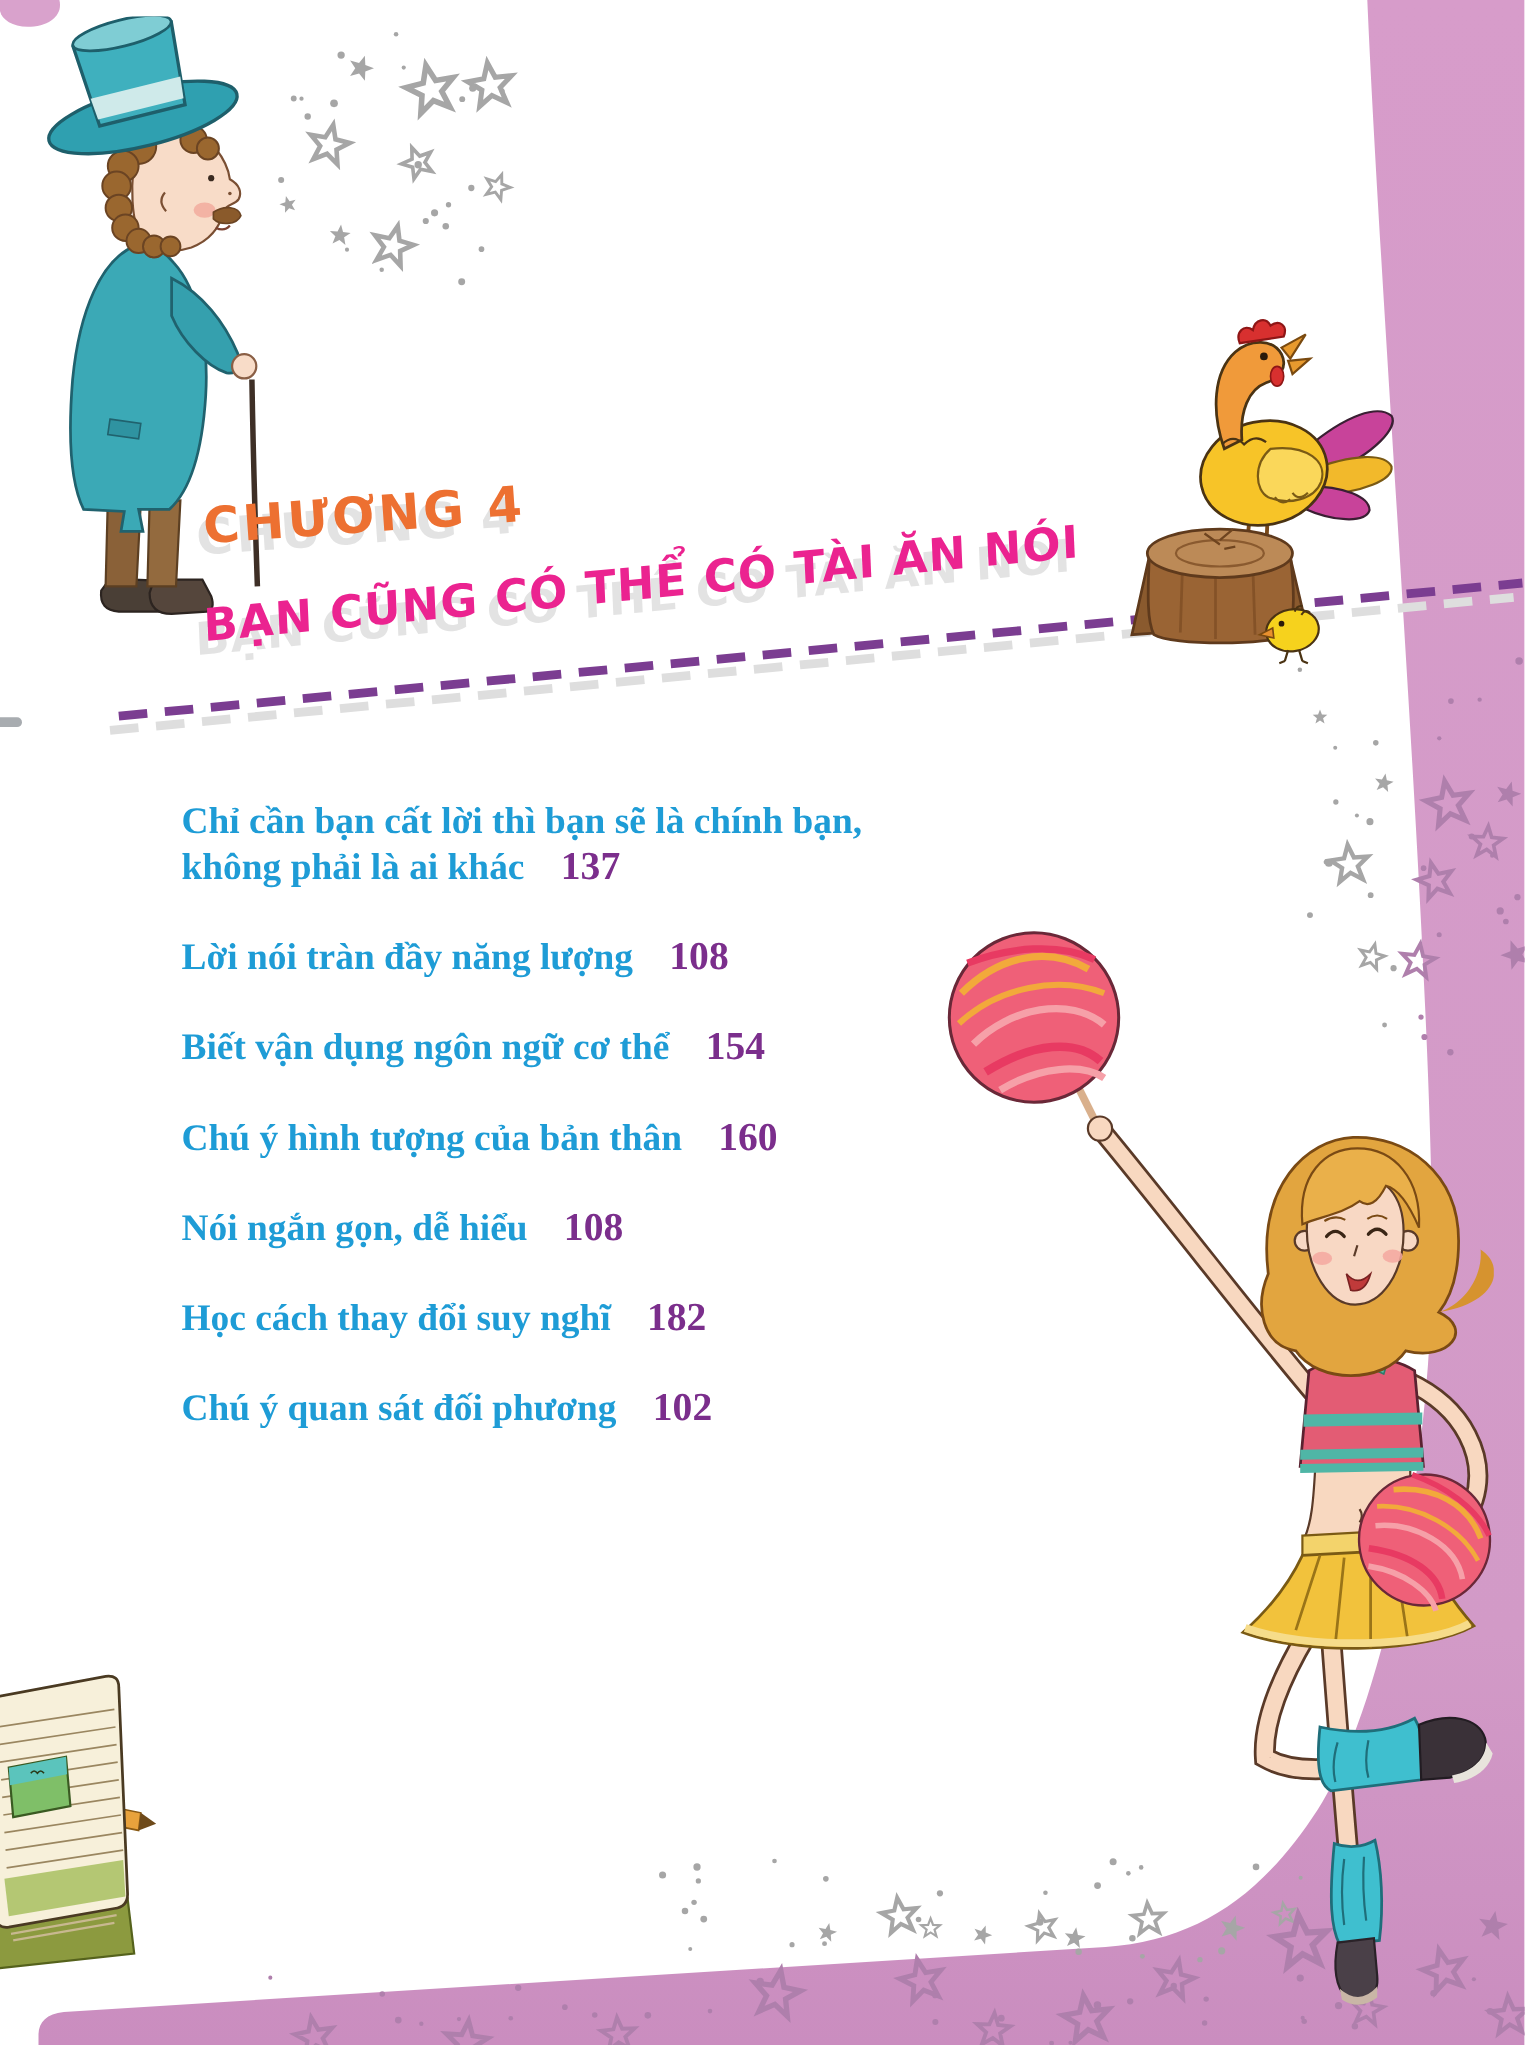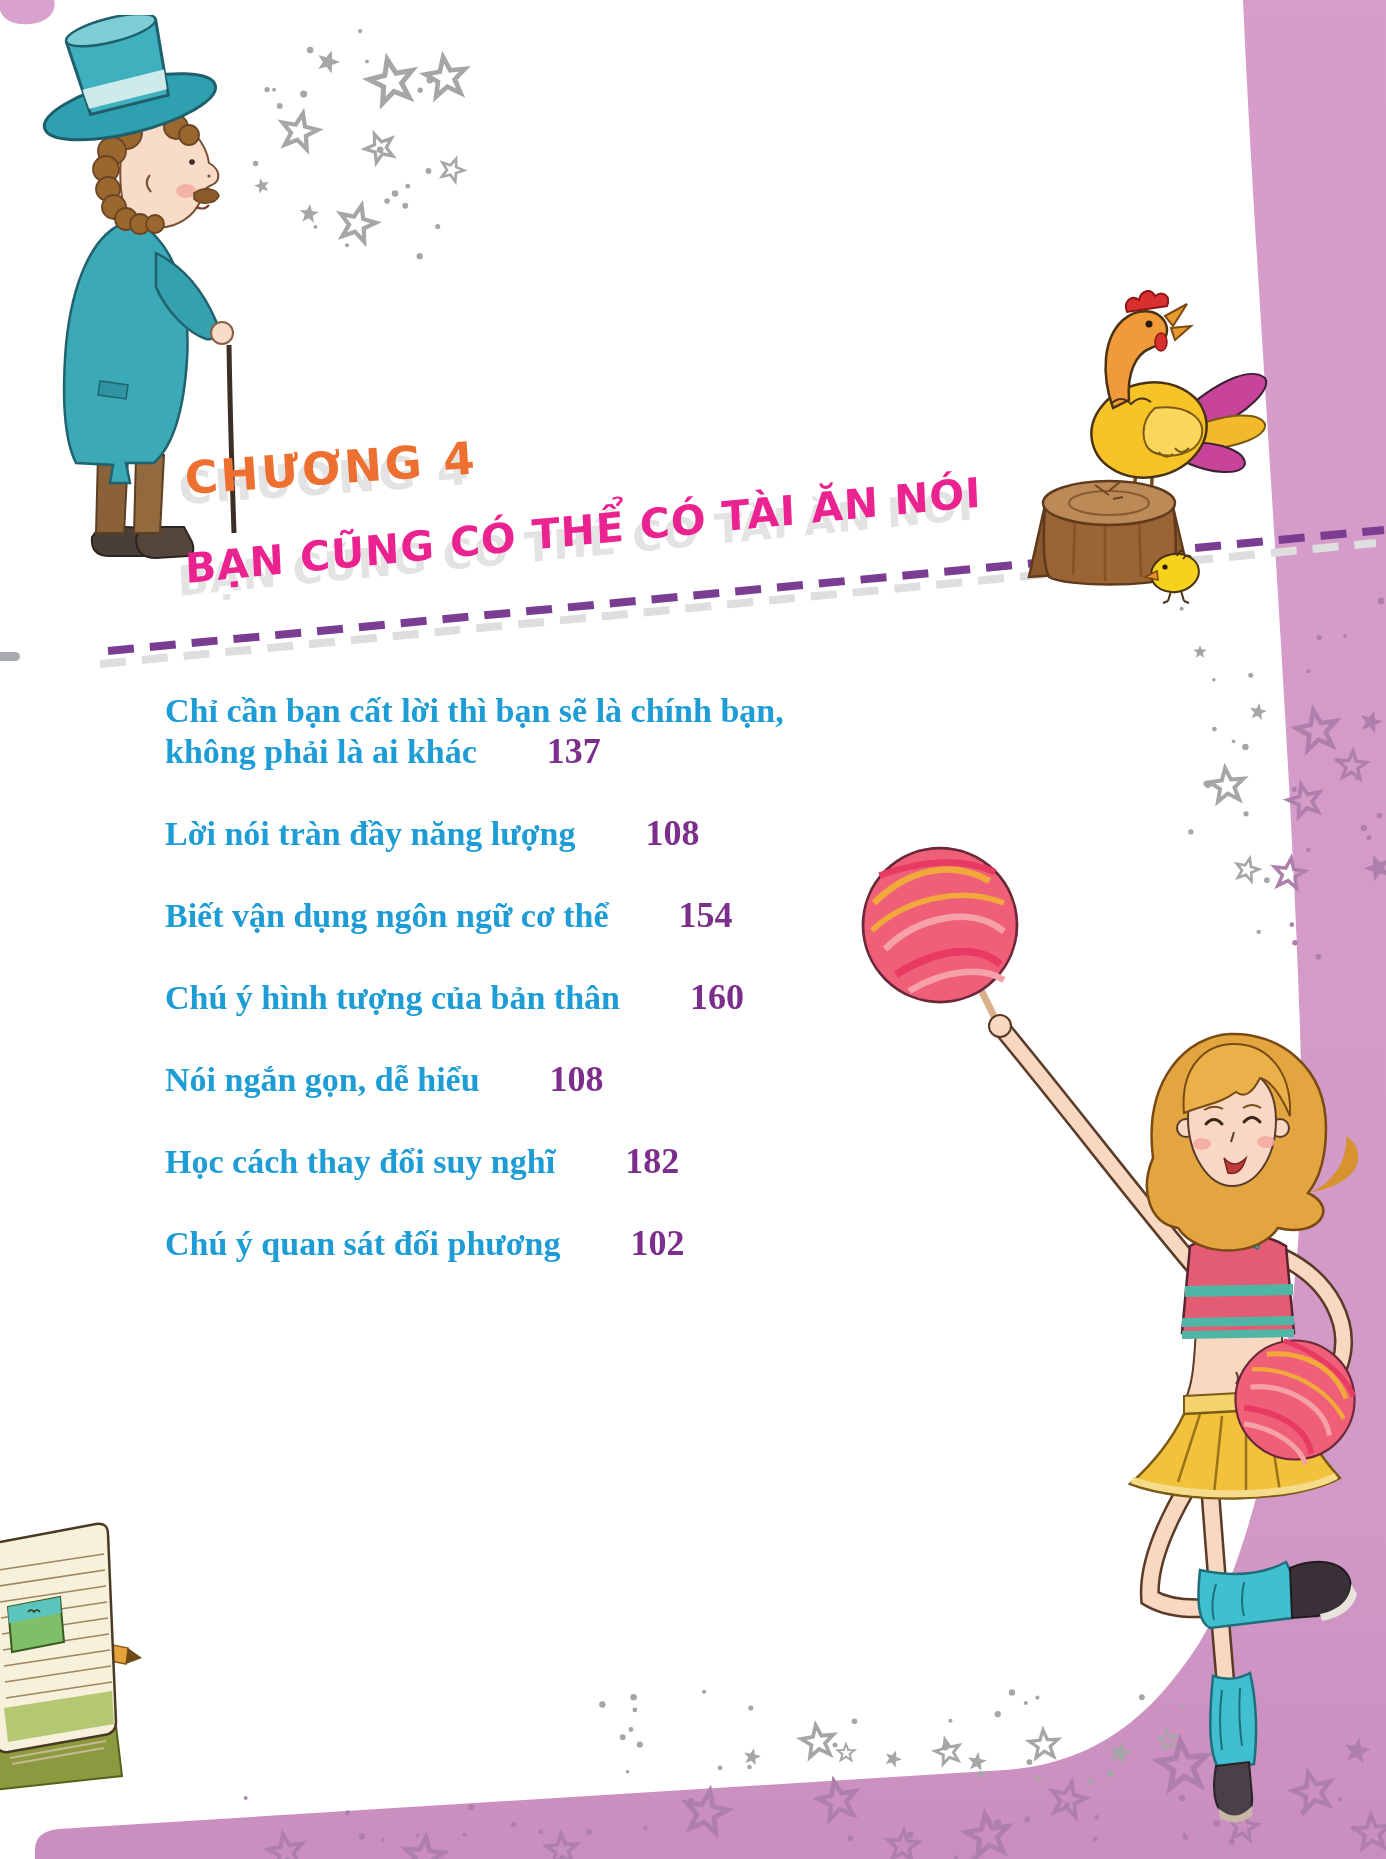--- a/index.html
+++ b/index.html
@@ -24,28 +24,28 @@
   .chapter-title{
     position:absolute;left:184px;top:545px;
     font:700 41px "DejaVu Sans", sans-serif;
     letter-spacing:1px;color:var(--chapter-pink);
     transform:rotate(-5.5deg) skewX(-3deg);transform-origin:left top;
     text-shadow:-8px 12px 0 rgba(185,185,185,.40);
     white-space:nowrap;
   }
 
   
-  .toc{position:absolute;left:165px;top:692px;width:1200px;}
+  .toc{position:absolute;left:165px;top:728px;width:1200px;}
   .toc-row{
     margin-bottom:40px;line-height:50px;
     font:700 34px "Liberation Serif","DejaVu Serif",serif;
     color:var(--toc-blue);
   }
   .toc-num{
-    font-size:36px;color:var(--num-purple);margin-left:70px;
+    font-size:36px;color:var(--num-purple);margin-left:33px;
     font-family:"Liberation Serif","DejaVu Serif",serif;font-weight:700;
   }
 
   
   .so{fill:none;stroke-width:2.2px;}
   .so.g{stroke:var(--star-gray);}
   .so.m{stroke:var(--star-mauve);}
   .sf.g{fill:var(--star-gray);stroke:none;}
   .sf.m{fill:var(--star-mauve);stroke:none;}
   .dot.g{fill:var(--star-gray);}

